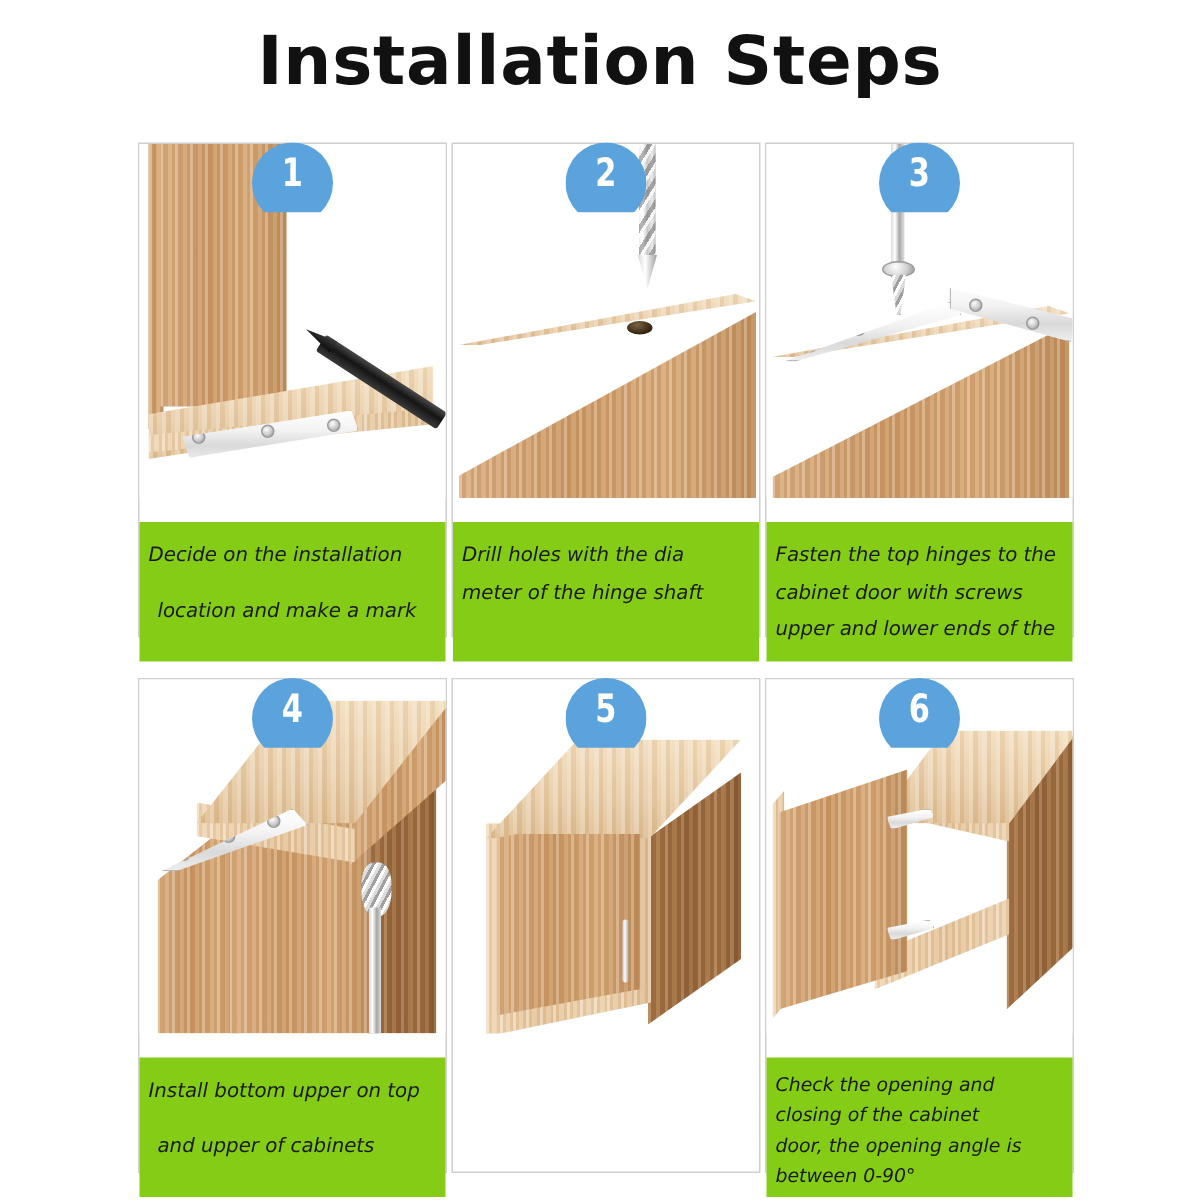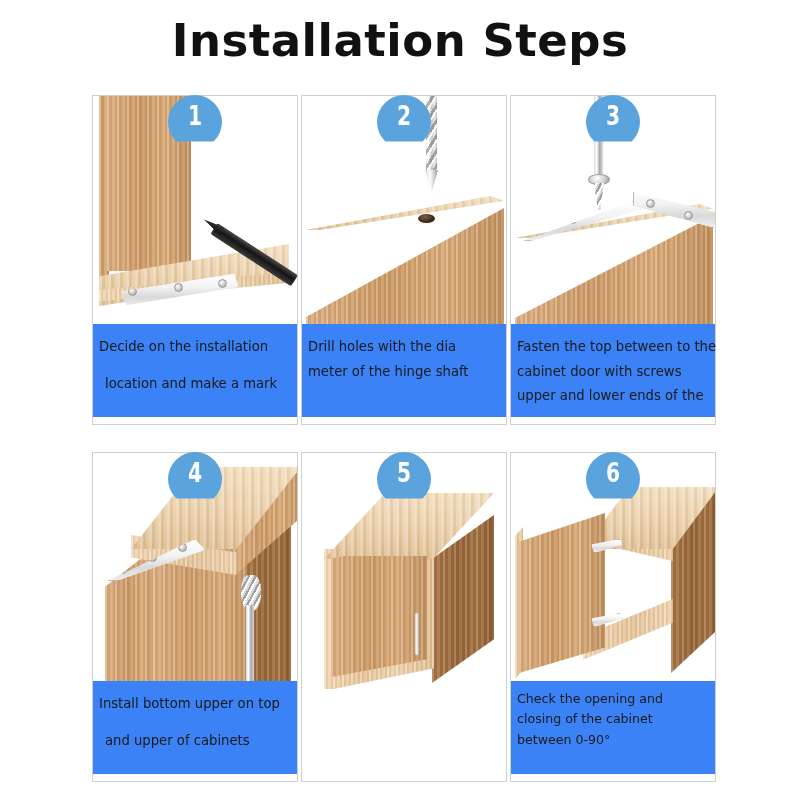--- a/index.html
+++ b/index.html
@@ -87,31 +87,32 @@
     line-height: 1;
     margin-top: 8px;
     transform: scaleX(0.78);
     letter-spacing: -1px;
   }
 
   
   .step-caption {
     position: absolute;
     left: 0;
-    top: 228px;
+    top: 252px;
     width: 100%;
     height: 93px;
-    background: #3b82f6;
+    background: #84cc16;
     padding: 11px 2px 6px 6px;
     font-family: "DejaVu Sans", sans-serif;
     font-size: 13.2px;
     line-height: 1.86;
     color: #1a1a1a;
     white-space: nowrap;
     overflow: visible;
+    font-style: italic;
   }
   .step-caption .cap-line { display: block; }
   .step-caption .cap-line.indent { padding-left: 6px; margin-top: 12px; }
 
   
   .wood-lt  { background:
       repeating-linear-gradient(90deg,
         rgba(255,255,255,0.30) 0 2px,
         rgba(175,125,70,0.12) 2px 4px,
         rgba(255,255,255,0.10) 4px 7px,
@@ -426,21 +427,21 @@
           <div class="s3-screw">
             <div class="s3-screw-head"></div>
             <div class="s3-screw-thread"></div>
           </div>
         </div>
       </div>
       <div class="step-badge">
         <span class="step-badge-num">3</span>
       </div>
       <div class="step-caption">
-        <span class="cap-line">Fasten the top between to the</span>
+        <span class="cap-line">Fasten the top hinges to the</span>
         <span class="cap-line">cabinet door with screws</span>
         <span class="cap-line">upper and lower ends of the</span>
       </div>
     </div>
 
     <div class="step-card">
       <div class="step-figure">
         <div class="abs s4-side wood-md"></div>
         <div class="abs s4-panel wood-md"></div>
         <div class="abs s4-panel-r wood-dk"></div>
@@ -489,18 +490,19 @@
         <div class="abs s6-door wood-md"></div>
         <div class="abs s6-hinge-t metal"></div>
         <div class="abs s6-hinge-b metal"></div>
       </div>
       <div class="step-badge">
         <span class="step-badge-num">6</span>
       </div>
       <div class="step-caption" style="font-size:12.6px; line-height:1.62; padding-top:8px;">
         <span class="cap-line">Check the opening and</span>
         <span class="cap-line">closing of the cabinet</span>
+        <span class="cap-line">door, the opening angle is</span>
         <span class="cap-line"> between 0-90°</span>
       </div>
     </div>
 
   </div>
 </div>
 
 </body></html>

